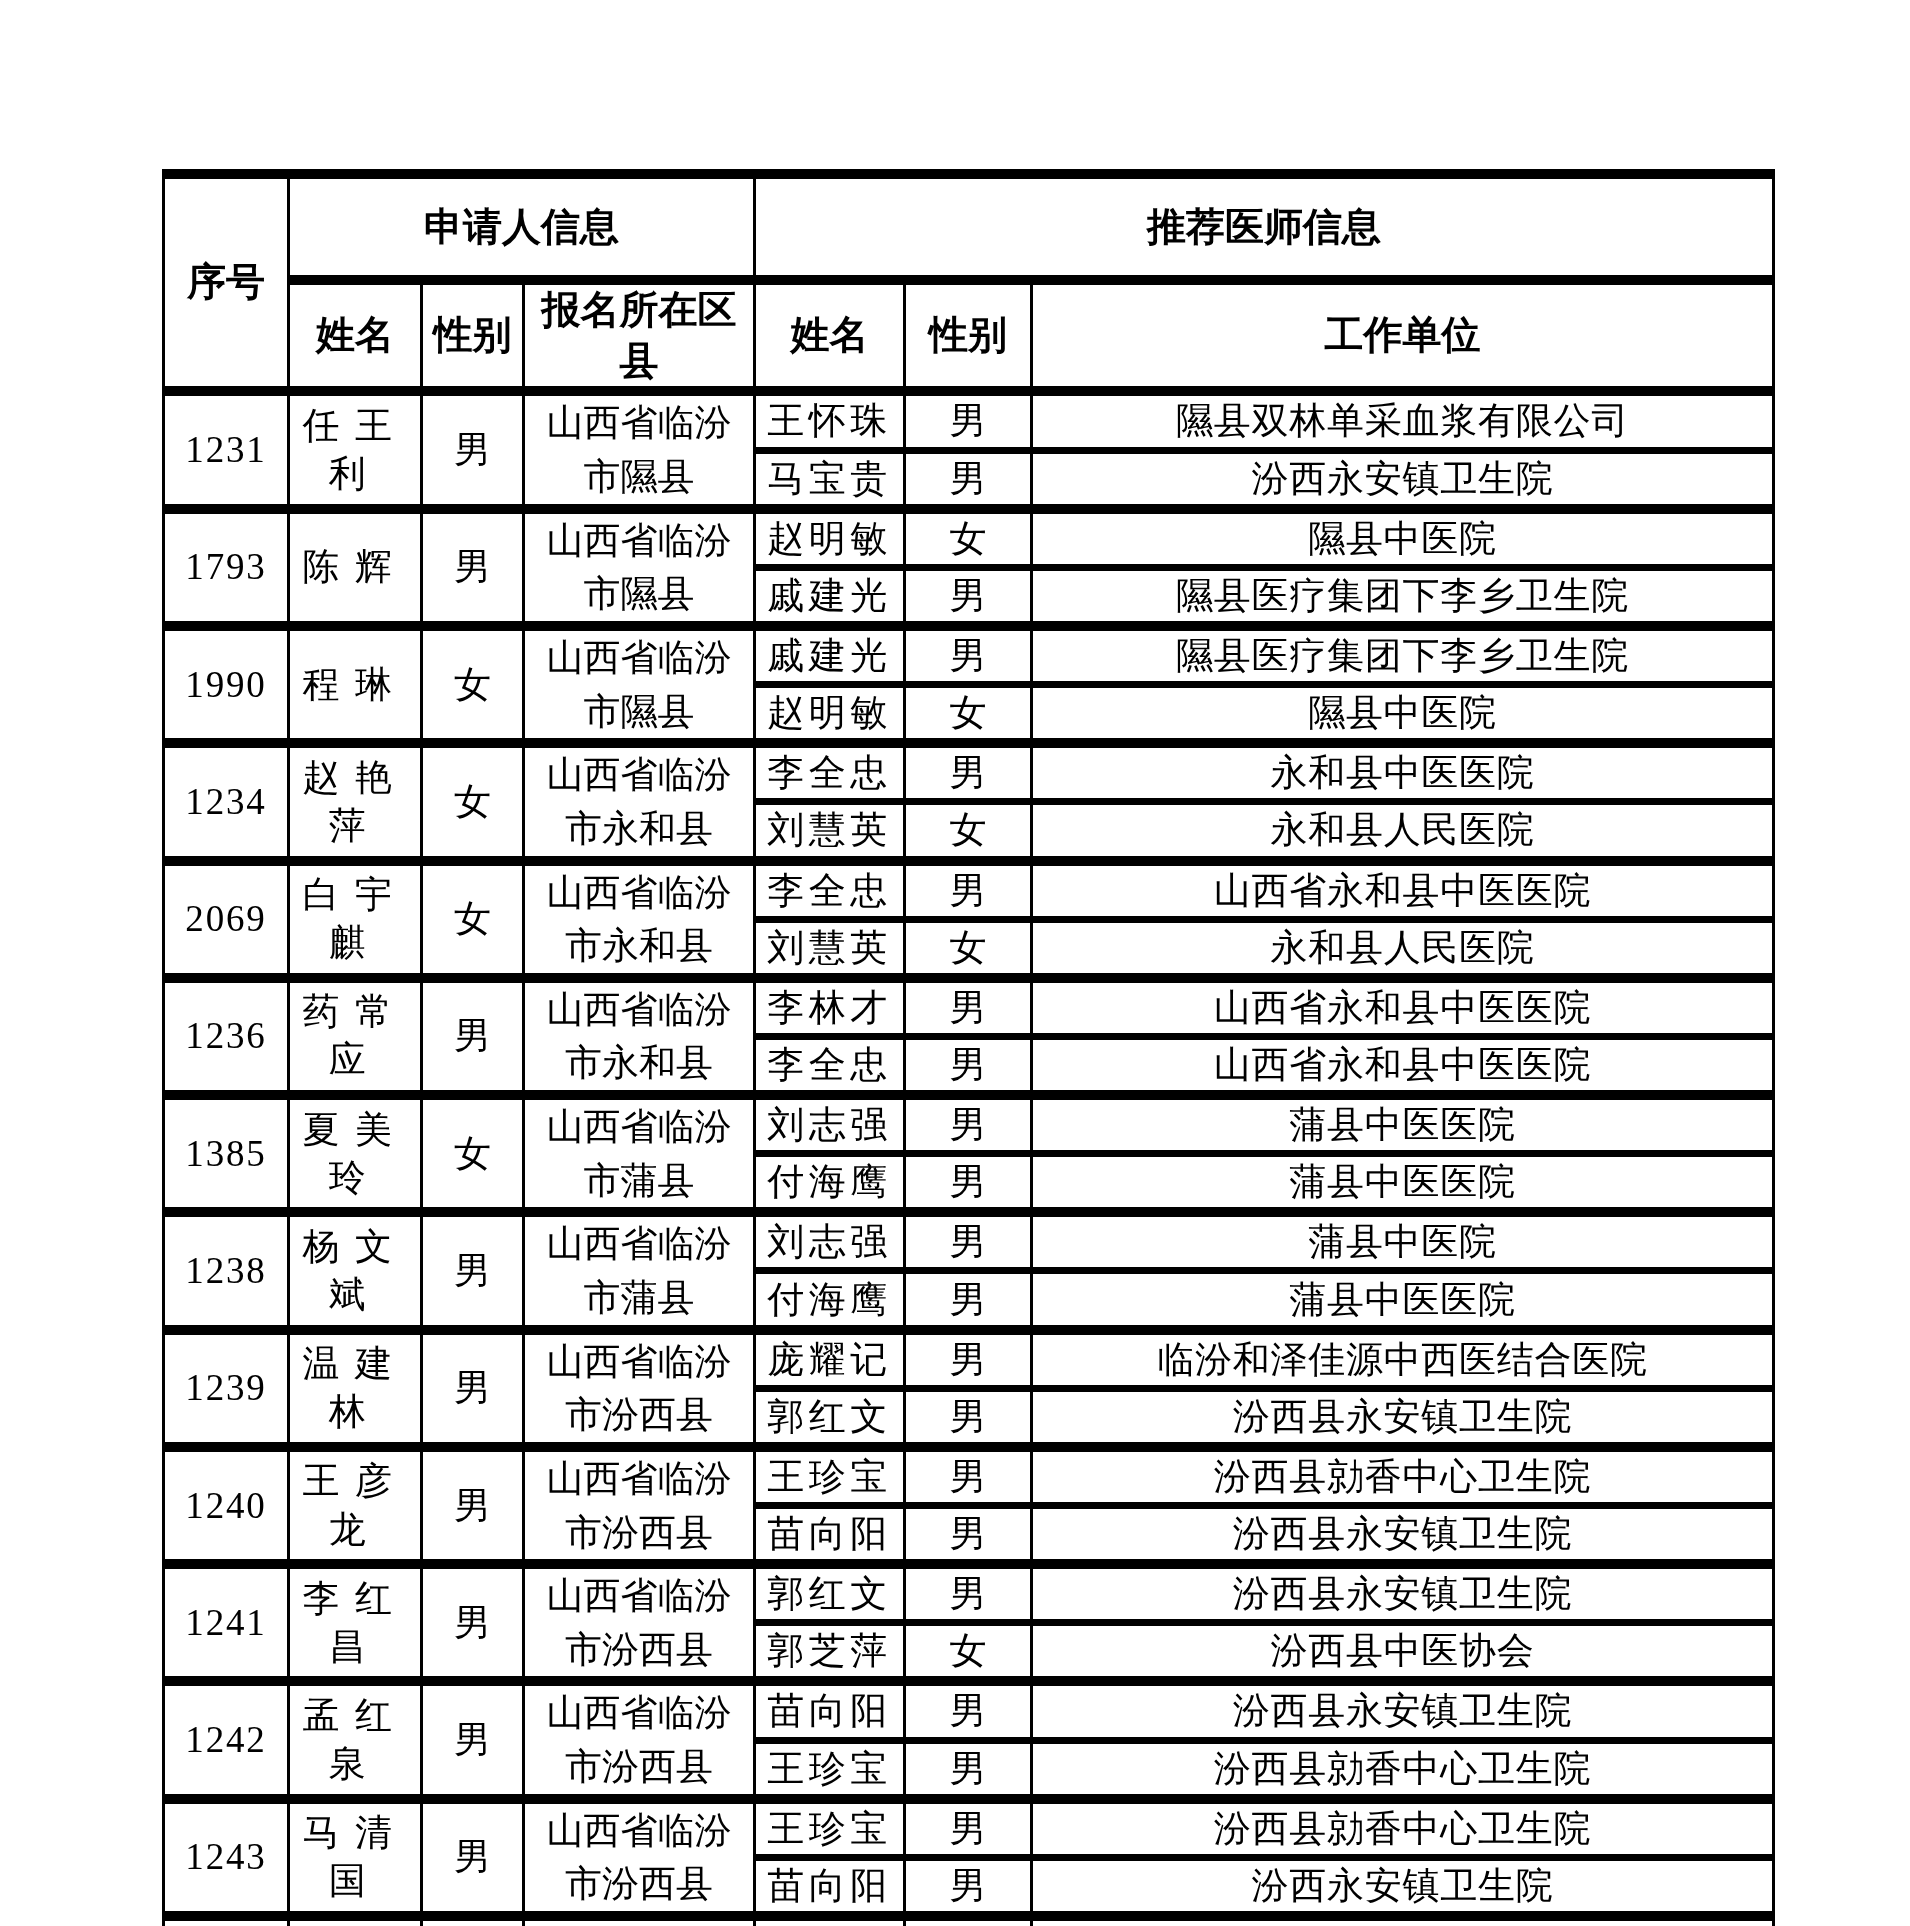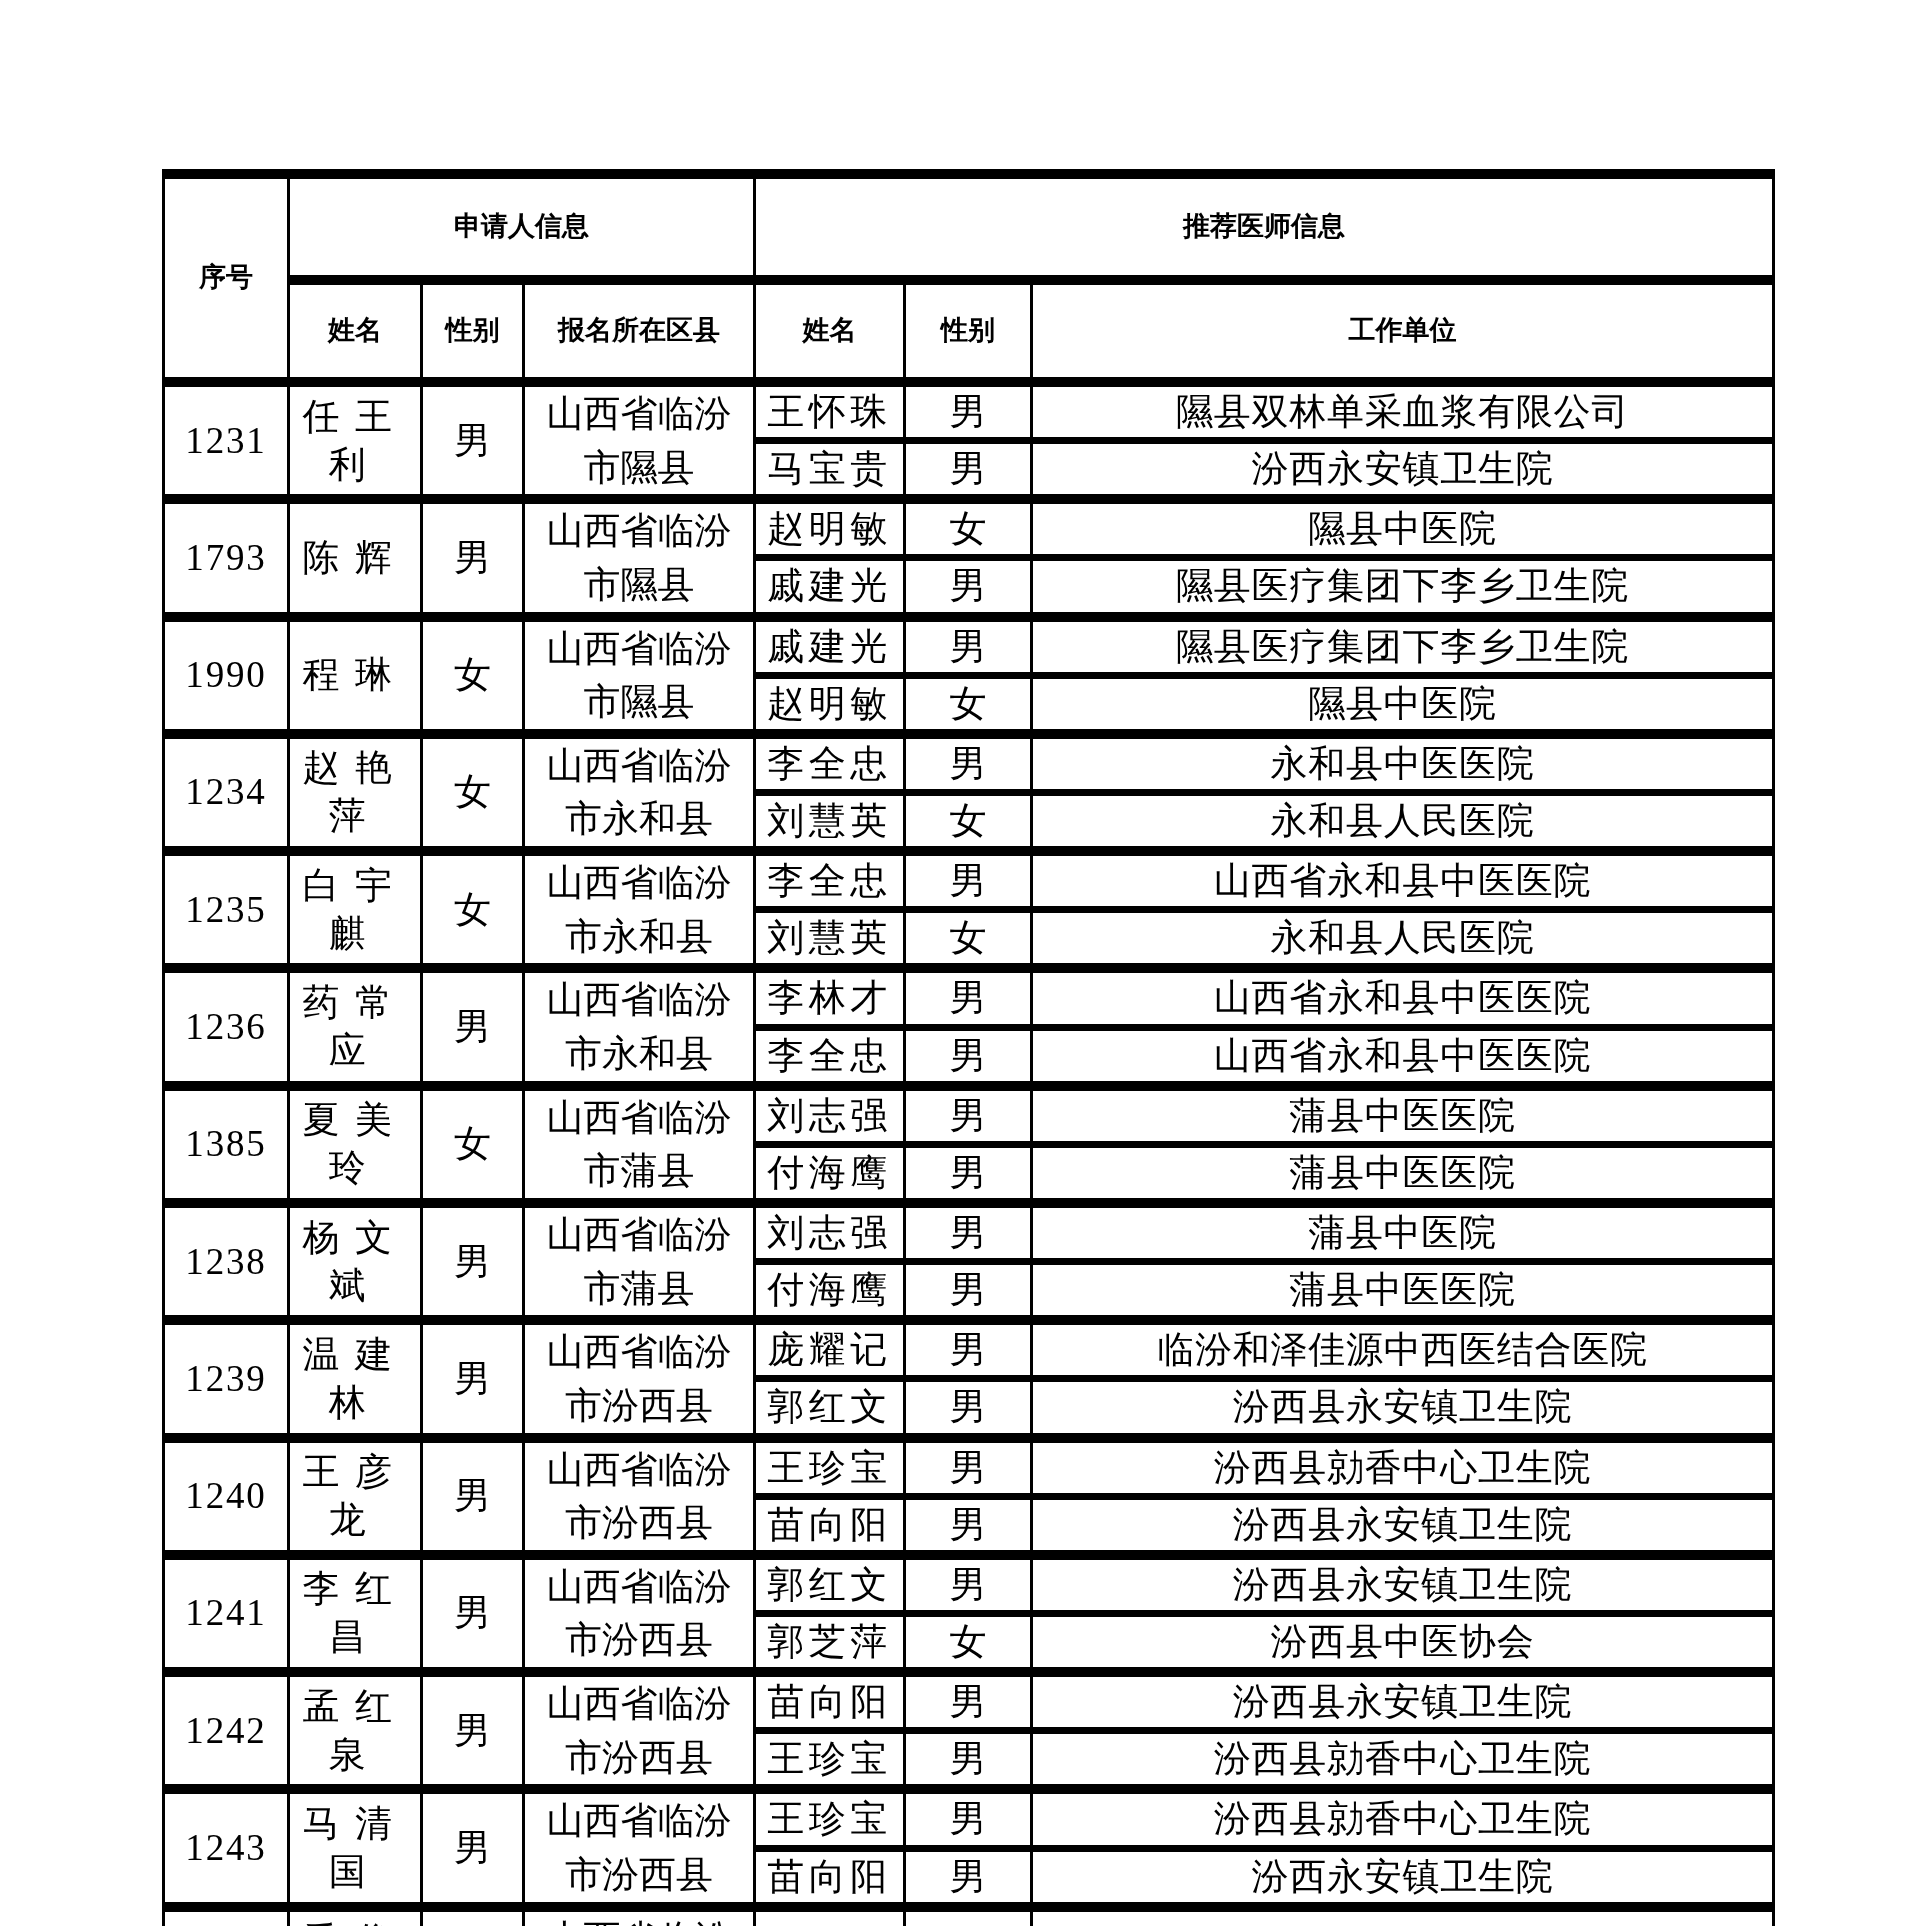--- a/index.html
+++ b/index.html
@@ -39,21 +39,21 @@
     border-top-width: 7px;
     padding: 0 2.3px;
     text-align: center;
     vertical-align: middle;
     font-size: 37px;
     line-height: 1.3;
     overflow: hidden;
   }
   thead th {
     font-weight: bold;
-    font-size: 27px;
+    font-size: 39px;
     border-top-width: 10px;
     border-bottom-width: 10px;
     font-family: Liberation Serif, serif;
   }
   tr.h1 th { height: 96px; }
   tr.h2 th { height: 92px; }
 
   tbody tr { height: 57px; }
   tbody tr.group-start td { border-top-width: 10px; }
 
@@ -150,21 +150,21 @@
         <td class="doc-name">李全忠</td>
         <td>男</td>
         <td class="workplace">永和县中医医院</td>
       </tr>
       <tr>
         <td class="doc-name">刘慧英</td>
         <td>女</td>
         <td class="workplace">永和县人民医院</td>
       </tr>
       <tr class="group-start">
-        <td class="serial" rowspan="2">1235</td>
+        <td class="serial" rowspan="2">2069</td>
         <td class="app-name" rowspan="2">白宇麒</td>
         <td rowspan="2">女</td>
         <td class="region" rowspan="2">山西省临汾
 市永和县</td>
         <td class="doc-name">李全忠</td>
         <td>男</td>
         <td class="workplace">山西省永和县中医医院</td>
       </tr>
       <tr>
         <td class="doc-name">刘慧英</td>

